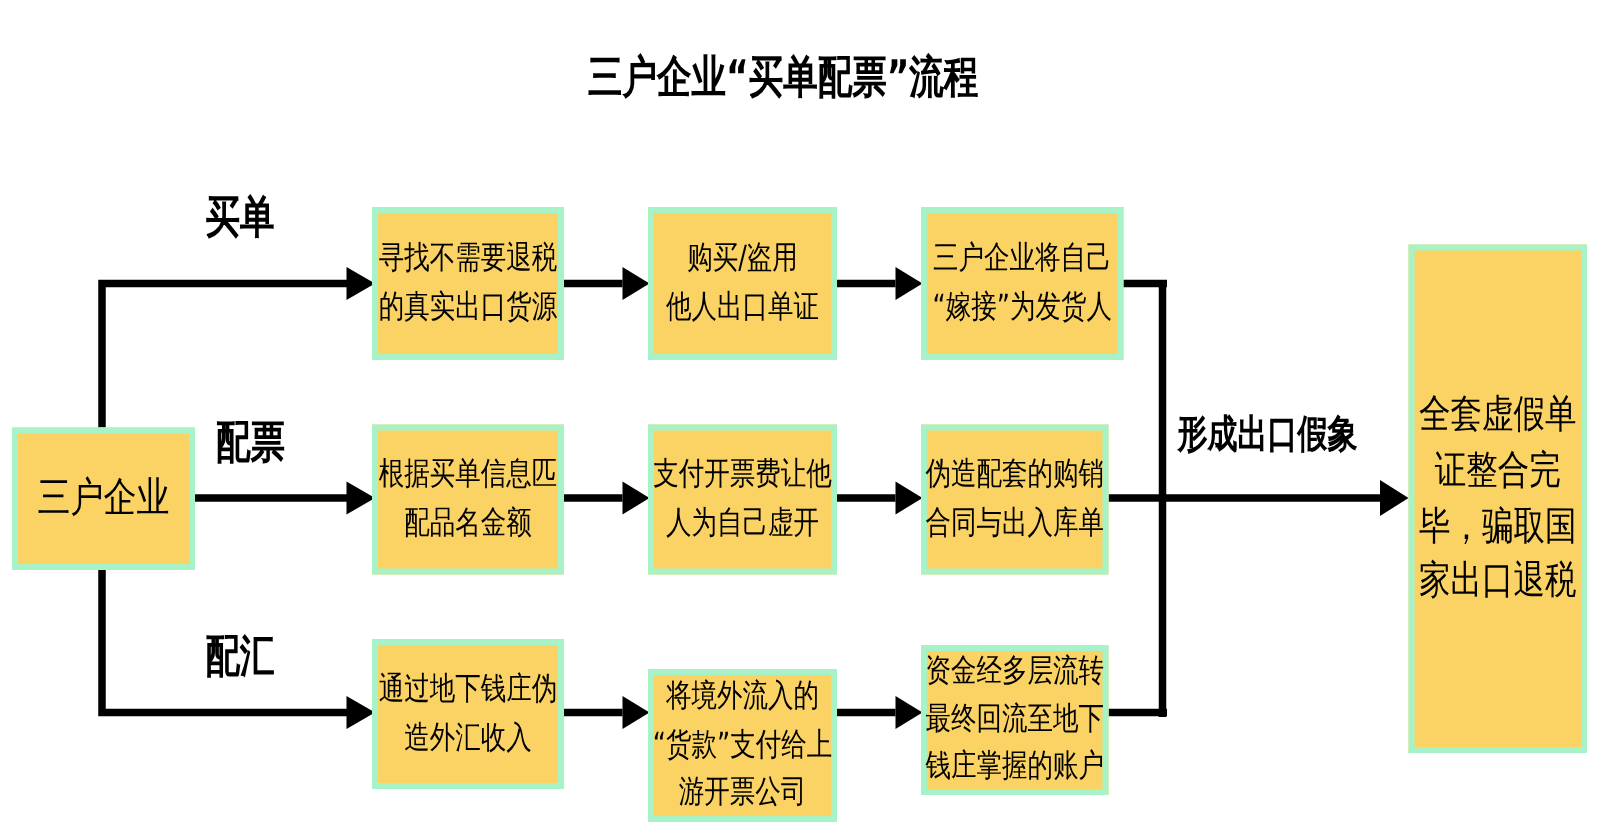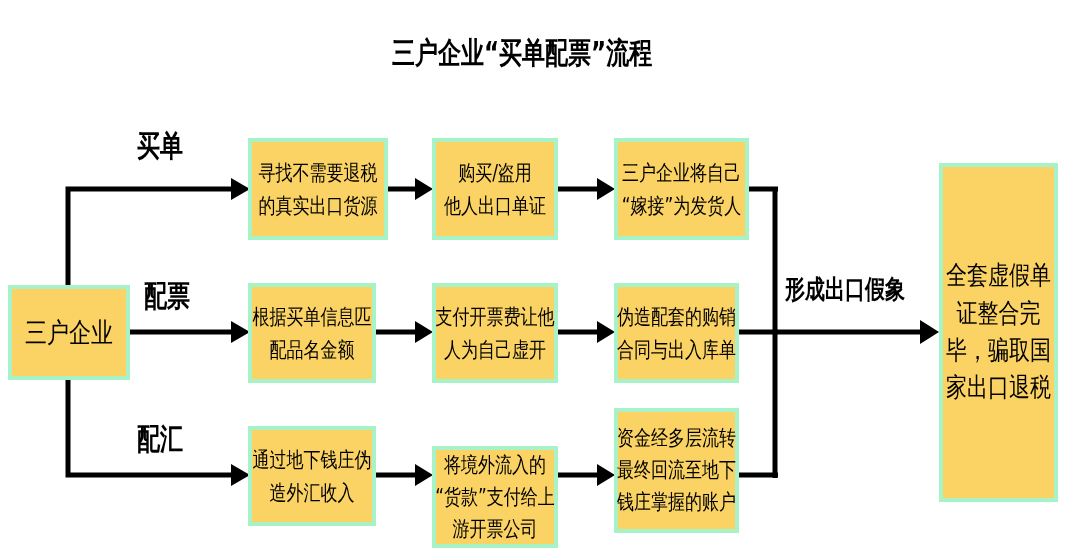--- a/index.html
+++ b/index.html
@@ -88,21 +88,21 @@
 
   <div class="row-label" style="left:137px;top:131px;">买单</div>
   <div class="row-label" style="left:144px;top:281px;">配票</div>
   <div class="row-label" style="left:137px;top:424px;">配汇</div>
   <div class="merge-label">形成出口假象</div>
 
   <div class="node" style="left:8px;top:285px;width:122px;height:95px;">
     <span class="txt src-txt">三户企业</span>
   </div>
 
-  <div class="node" style="left:248px;top:138px;width:140px;height:102px;">
+  <div class="node" style="left:248px;top:138px;width:128px;height:102px;">
     <span class="txt">寻找不需要退税
 的真实出口货源</span>
   </div>
   <div class="node" style="left:432px;top:138px;width:126px;height:102px;text-align:center;">
     <span class="txt">购买/盗用
 他人出口单证</span>
   </div>
   <div class="node" style="left:614px;top:138px;width:135px;height:102px;">
     <span class="txt">三户企业将自己
 “嫁接”为发货人</span>
@@ -123,21 +123,21 @@
 
   <div class="node" style="left:248px;top:426px;width:128px;height:100px;">
     <span class="txt">通过地下钱庄伪
 造外汇收入</span>
   </div>
   <div class="node" style="left:432px;top:446px;width:126px;height:102px;">
     <span class="txt">将境外流入的
 “货款”支付给上
 游开票公司</span>
   </div>
-  <div class="node" style="left:614px;top:408px;width:125px;height:125px;">
+  <div class="node" style="left:614px;top:430px;width:125px;height:100px;">
     <span class="txt">资金经多层流转
 最终回流至地下
 钱庄掌握的账户</span>
   </div>
 
   <div class="node" style="left:939px;top:163px;width:119px;height:339px;">
     <span class="txt result-txt">全套虚假单
 证整合完
 毕，骗取国
 家出口退税</span>

